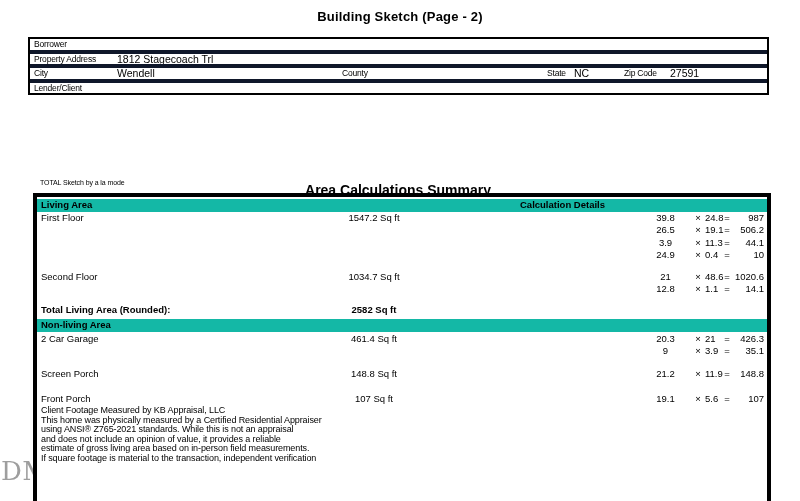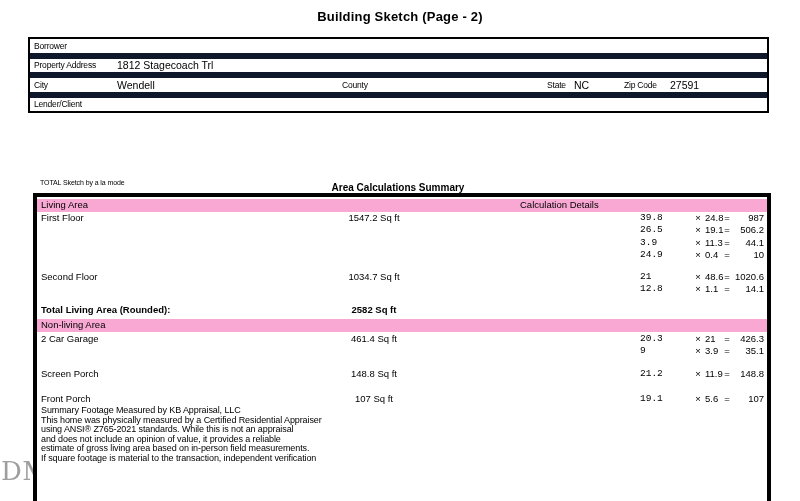--- a/index.html
+++ b/index.html
@@ -7,69 +7,69 @@
     width:800px;height:501px;position:relative;background:#ffffff;
     font-family:"Liberation Sans", sans-serif;color:#000;overflow:hidden;
   }
   
   .page-title{
     position:absolute;top:9px;left:0;width:800px;text-align:center;
     font-size:13px;font-weight:bold;letter-spacing:0.2px;
   }
   
   .header-table{
-    position:absolute;left:28px;top:37px;width:741px;height:76px;
+    position:absolute;left:28px;top:37px;width:741px;height:58px;
     border:2px solid #000;box-sizing:border-box;display:flex;flex-direction:column;
     background:#fff;
   }
   .h-row{flex:1;position:relative;}
-  .h-row + .h-row{border-top:6px solid #0f172a;}
+  .h-row + .h-row{border-top:4px solid #0f172a;}
   .h-label{
     position:absolute;top:50%;transform:translateY(-50%);
     font-size:8.5px;letter-spacing:-0.2px;white-space:nowrap;
   }
   .h-value{
     position:absolute;top:50%;transform:translateY(-50%);
     font-size:10.5px;white-space:nowrap;
   }
   
   .sketch-note{position:absolute;left:40px;top:179px;font-size:7px;letter-spacing:-0.1px;}
   .summary-heading{
     position:absolute;left:0;top:182px;width:796px;text-align:center;
-    font-size:10px;font-weight:bold;
+    font-size:14px;font-weight:bold;
   }
   
   .main-box{
     position:absolute;left:33px;top:193px;width:738px;height:308px;
     border:4px solid #000;border-bottom:none;box-sizing:border-box;
     background:#fff;z-index:1;
   }
   .band{
-    position:absolute;left:0;width:730px;height:12.5px;background:#f9a8d4;
-    font-size:9.5px;font-weight:normal;line-height:12.5px;
+    position:absolute;left:0;width:730px;height:12.5px;background:#14b8a6;
+    font-size:9.5px;font-weight:bold;line-height:12.5px;
   }
   .band-living{top:2px;}
   .band-nonliving{top:122px;}
   .band-label{position:absolute;left:4px;white-space:nowrap;}
   .calc-details-header{position:absolute;left:483px;white-space:nowrap;}
   .area-row{position:absolute;left:0;width:730px;font-size:9.5px;line-height:12.4px;}
   .row-name{position:absolute;left:4px;top:0;white-space:nowrap;}
   .row-area{position:absolute;left:287px;top:0;width:100px;text-align:center;white-space:nowrap;}
   .row-first{top:15px;}
   .row-second{top:74px;}
   .row-total{top:107px;font-weight:bold;}
   .row-garage{top:136px;}
   .row-screen{top:171px;}
   .row-front{top:196px;}
   .calc-block{position:absolute;left:603px;top:0;}
   .calc-line{
     display:grid;grid-template-columns:51px 14px 17px 10px 32px;
     font-size:9.5px;line-height:12.4px;white-space:nowrap;
   }
-  .c-a{text-align:left;font-family:Liberation Mono, monospace;}
+  .c-a{text-align:center;}
   .c-x{text-align:center;}
   .c-b{text-align:left;}
   .c-eq{text-align:center;}
   .c-r{text-align:right;}
   
   .disclaimer{
     position:absolute;left:4px;top:209px;width:360px;
     font-size:9px;line-height:9.6px;letter-spacing:-0.1px;
   }
   .disclaimer div{white-space:nowrap;}
@@ -230,21 +230,21 @@
         <span class="c-a">19.1</span>
           <span class="c-x">×</span>
           <span class="c-b">5.6</span>
           <span class="c-eq">=</span>
           <span class="c-r">107</span>
       </div>
     </div>
   </div>
 
   <div class="disclaimer">
-    <div>Summary Footage Measured by KB Appraisal, LLC</div>
+    <div>Client Footage Measured by KB Appraisal, LLC</div>
     <div>This home was physically measured by a Certified Residential Appraiser</div>
     <div>using ANSI® Z765-2021 standards. While this is not an appraisal</div>
     <div>and does not include an opinion of value, it provides a reliable</div>
     <div>estimate of gross living area based on in-person field measurements.</div>
     <div>If square footage is material to the transaction, independent verification</div>
   </div>
 
 </div>
 
 </body></html>

